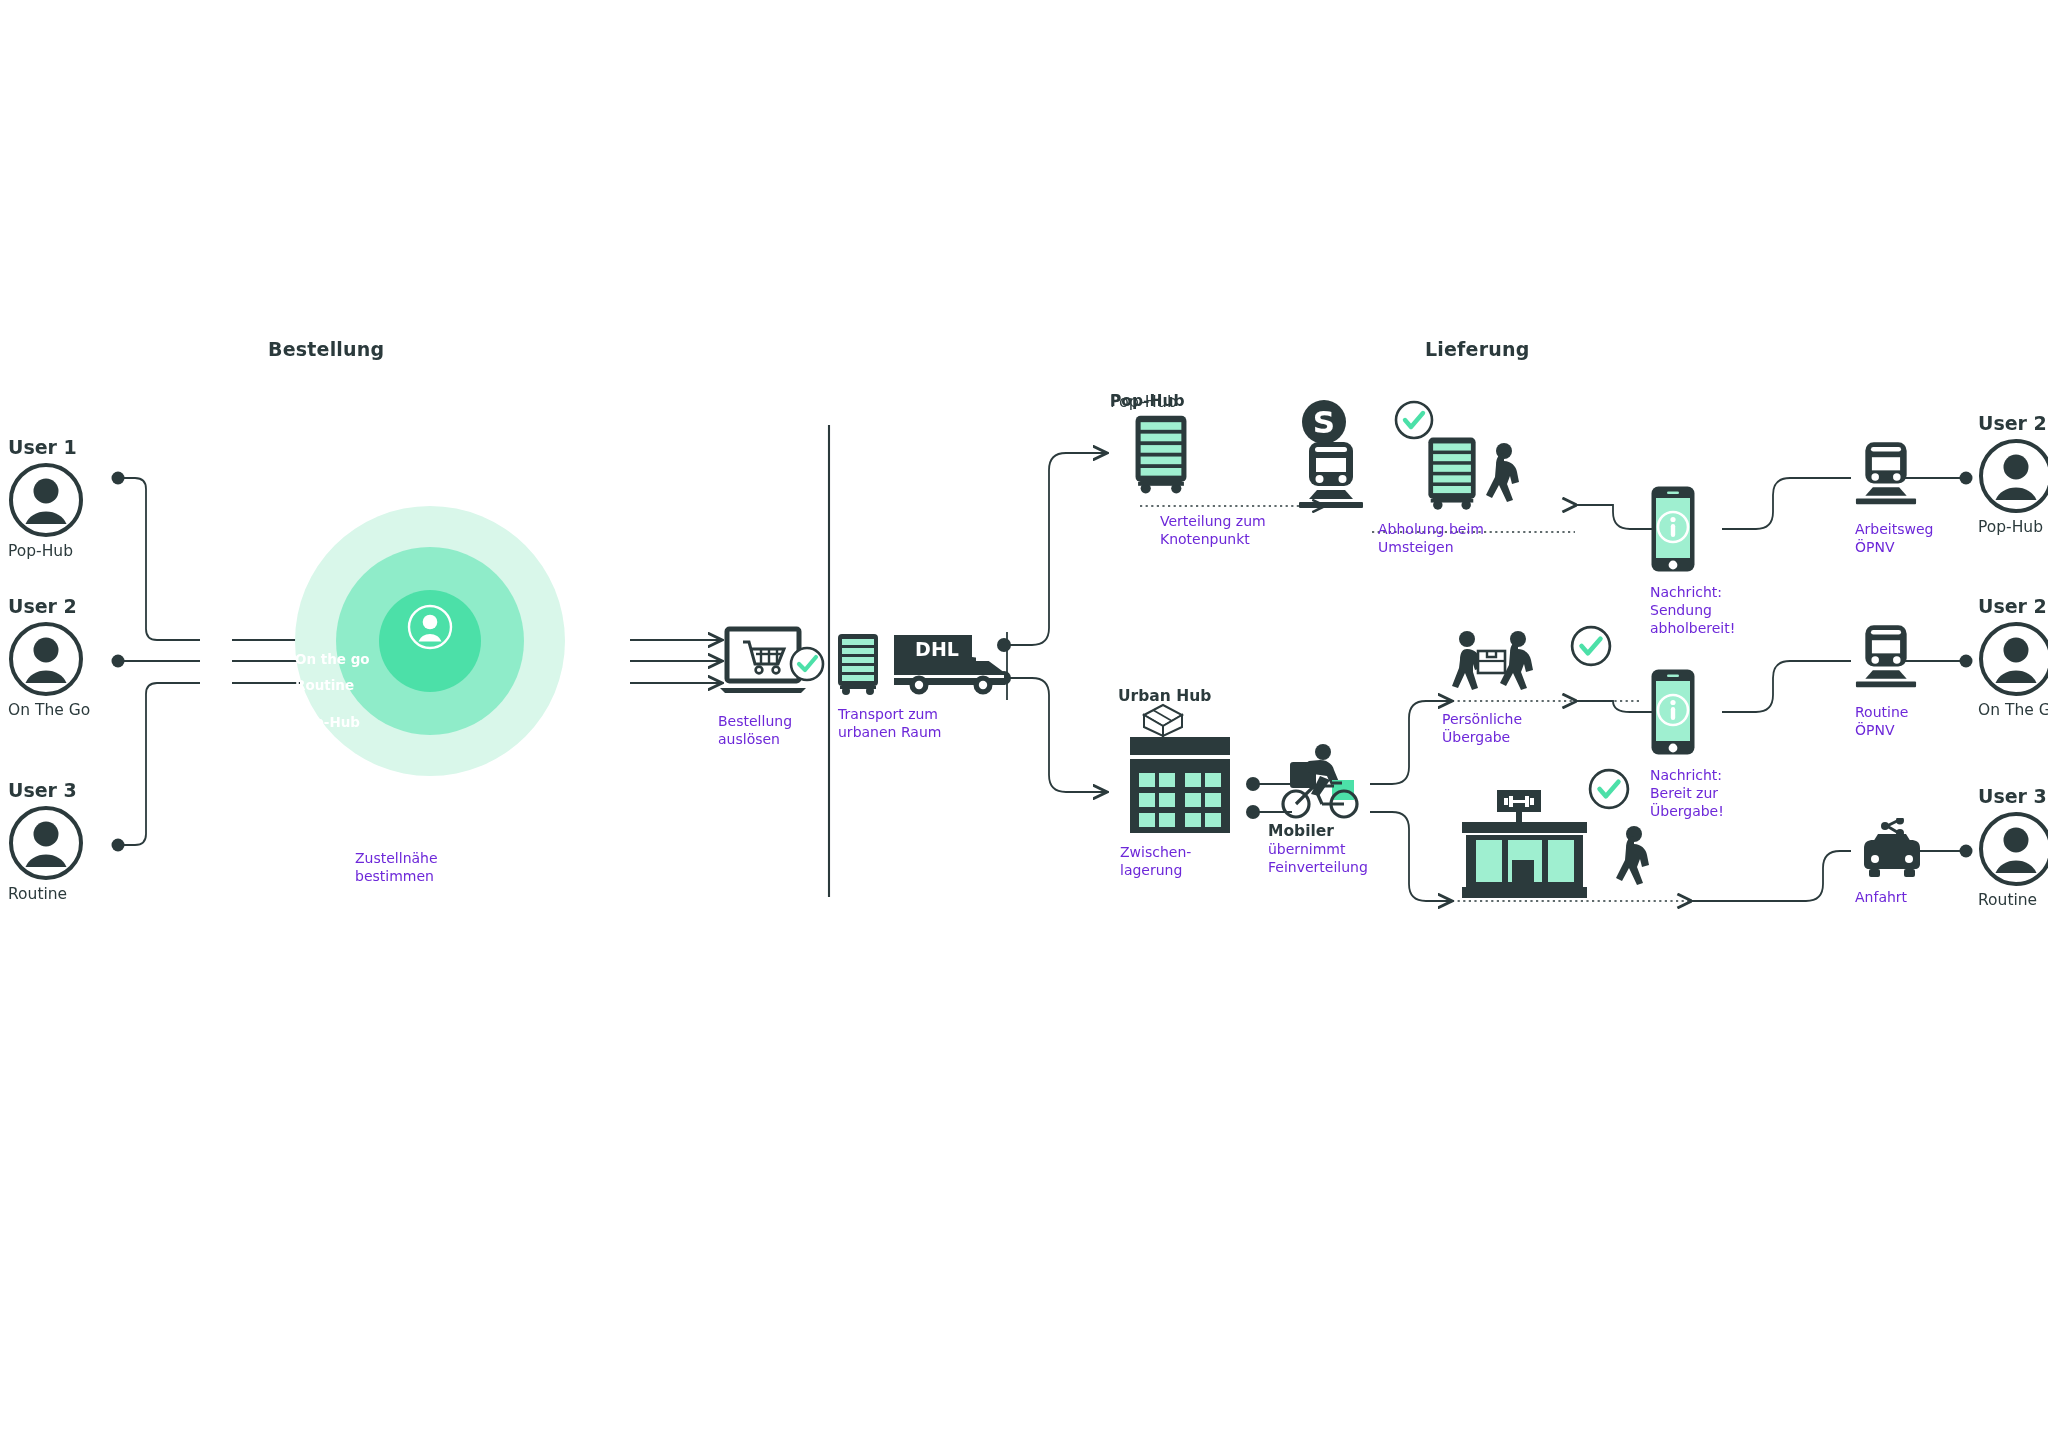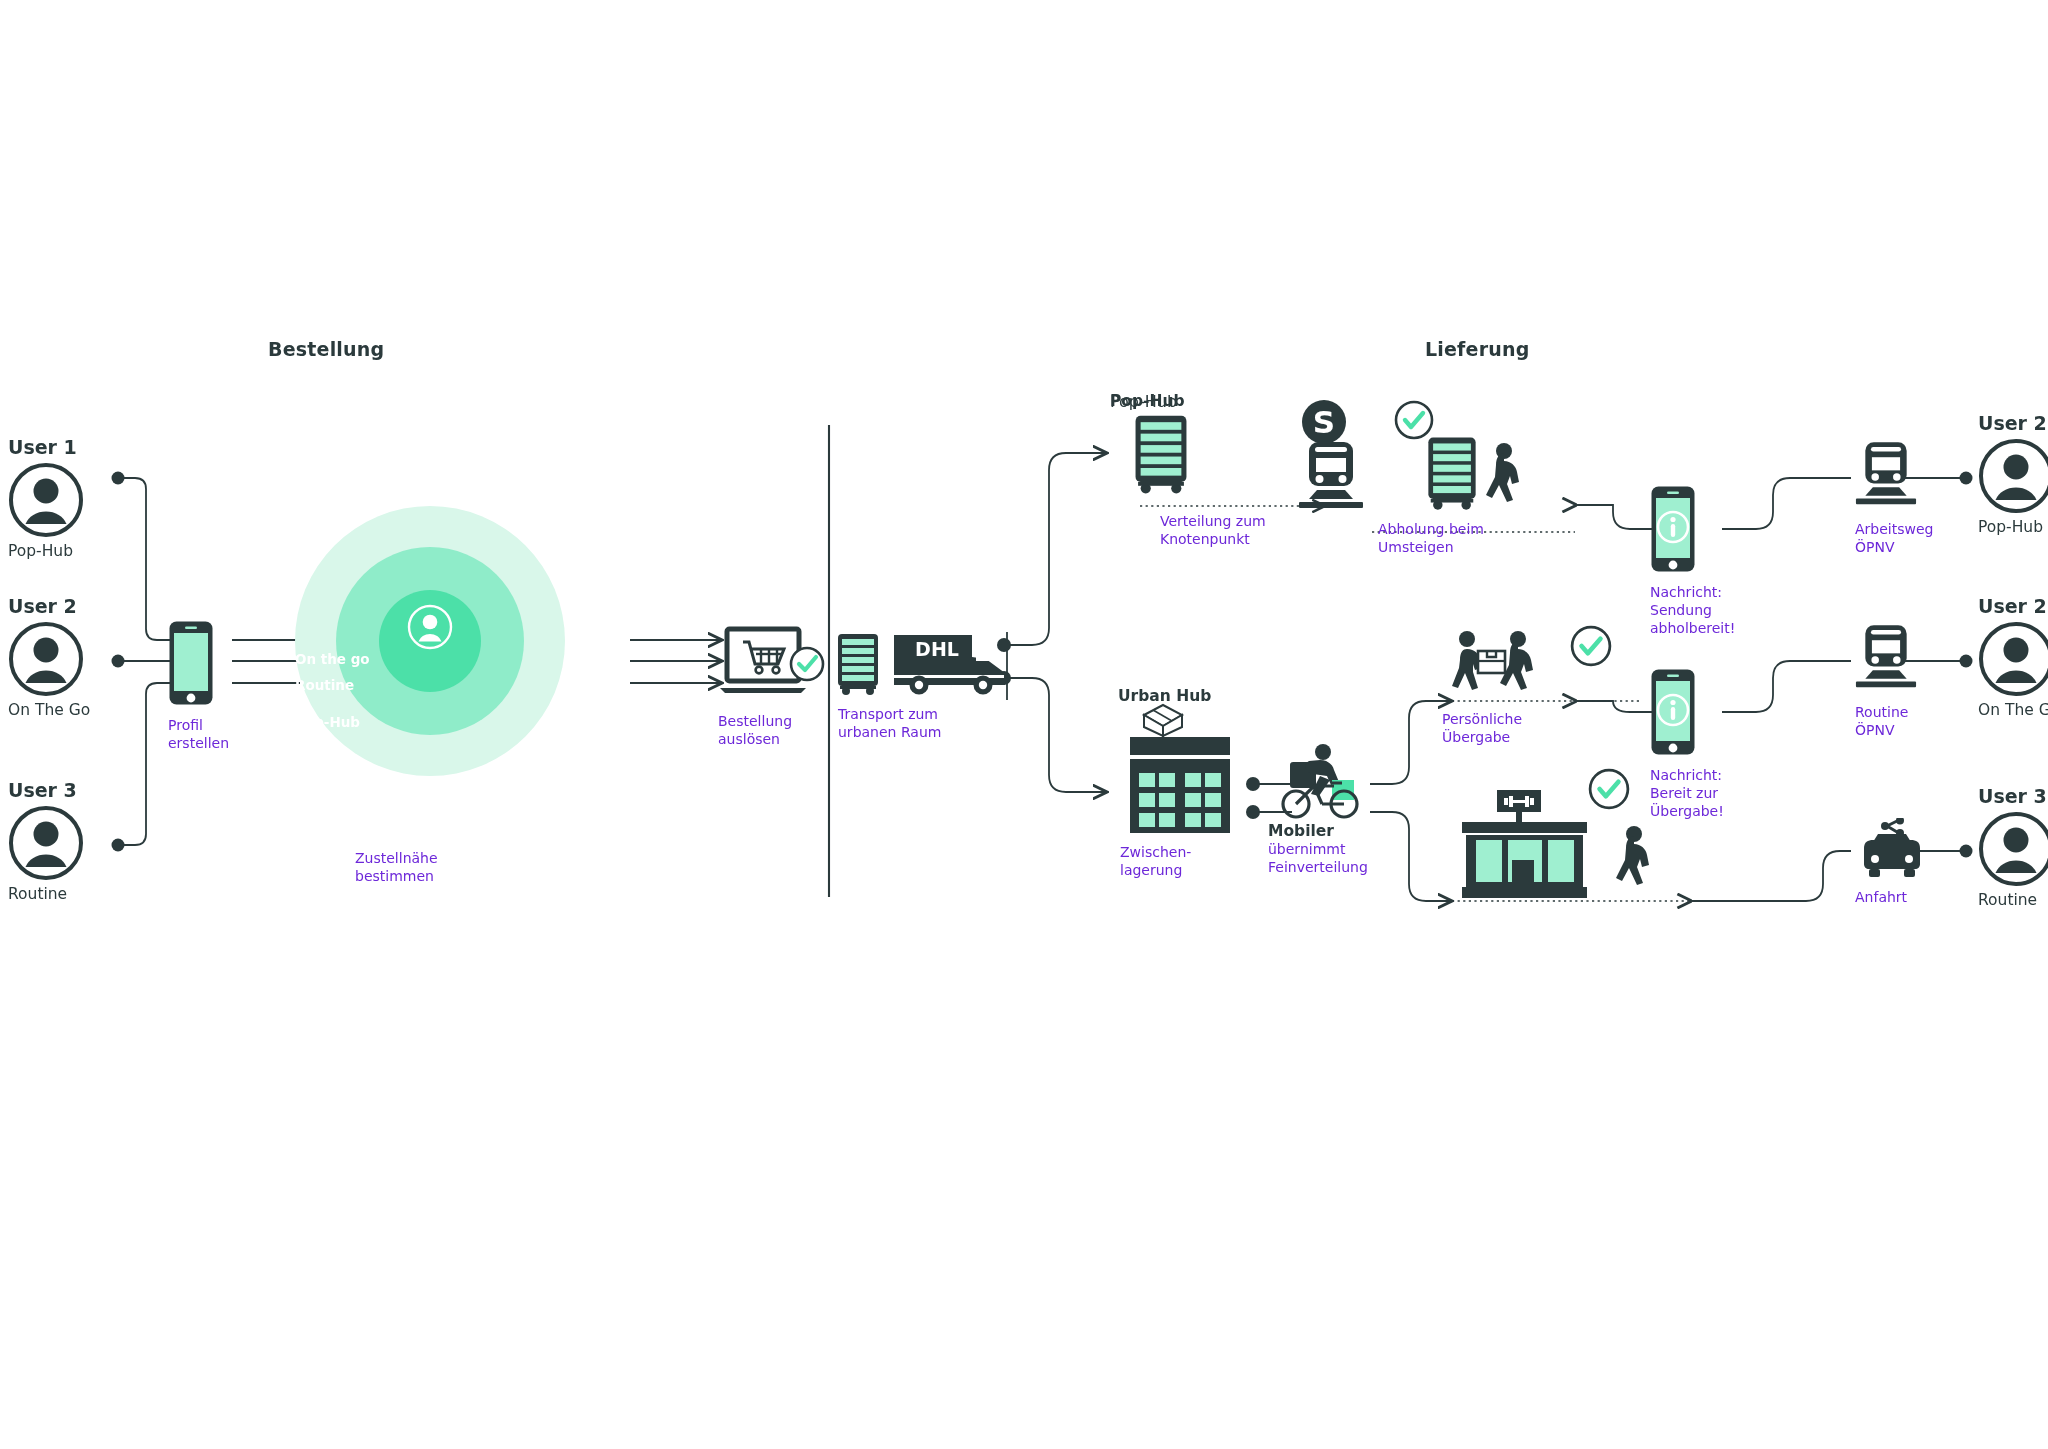--- a/index.html
+++ b/index.html
@@ -118,30 +118,20 @@
   <div class="abs ctr" style="left:8px;top:779px;width:120px;">
     <div class="usr">User 3</div>
     <svg width="76" height="76" viewBox="0 0 76 76" style="margin-top:4px;">
       <circle cx="38" cy="38" r="35" fill="none" stroke="#2b3a3c" stroke-width="4"></circle>
       <circle cx="38" cy="29" r="12.5" fill="#2b3a3c"></circle>
       <path d="M17.5 62 a21.5 18 0 0 1 41 0 z" fill="#2b3a3c"></path>
     </svg>
     <div class="sub">Routine</div>
   </div>
 
-  <div class="abs ctr" style="left:168px;top:620px;width:96px;">
-    <svg width="46" height="86" viewBox="0 0 46 86">
-      <rect x="1.5" y="1.5" width="43" height="83" rx="7" fill="#2b3a3c"></rect>
-      <rect x="6" y="13" width="34" height="58" fill="#9fefd0"></rect>
-      <rect x="17" y="6.5" width="12" height="2.6" rx="1.3" fill="#9fefd0"></rect>
-      <circle cx="23" cy="78" r="4.4" fill="#ffffff"></circle>
-    </svg>
-    <div class="cap" style="margin-top:6px;">Profil</div>
-    <div class="cap">erstellen</div>
-  </div>
 
   <div class="abs" style="left:295px;top:506px;width:270px;height:270px;">
     <div class="abs" style="left:0;top:0;width:270px;height:270px;border-radius:50%;background:#d9f7ea;"></div>
     <div class="abs" style="left:41px;top:41px;width:188px;height:188px;border-radius:50%;background:#8fecc9;"></div>
     <div class="abs" style="left:84px;top:84px;width:102px;height:102px;border-radius:50%;background:#4ce0a8;"></div>
     <svg class="abs" style="left:112px;top:98px;" width="46" height="46" viewBox="0 0 46 46">
       <circle cx="23" cy="23" r="21" fill="none" stroke="#ffffff" stroke-width="2.4"></circle>
       <circle cx="23" cy="18" r="7.3" fill="#ffffff"></circle>
       <path d="M11.5 37.5 a12 10.5 0 0 1 23 0 z" fill="#ffffff"></path>
     </svg>

